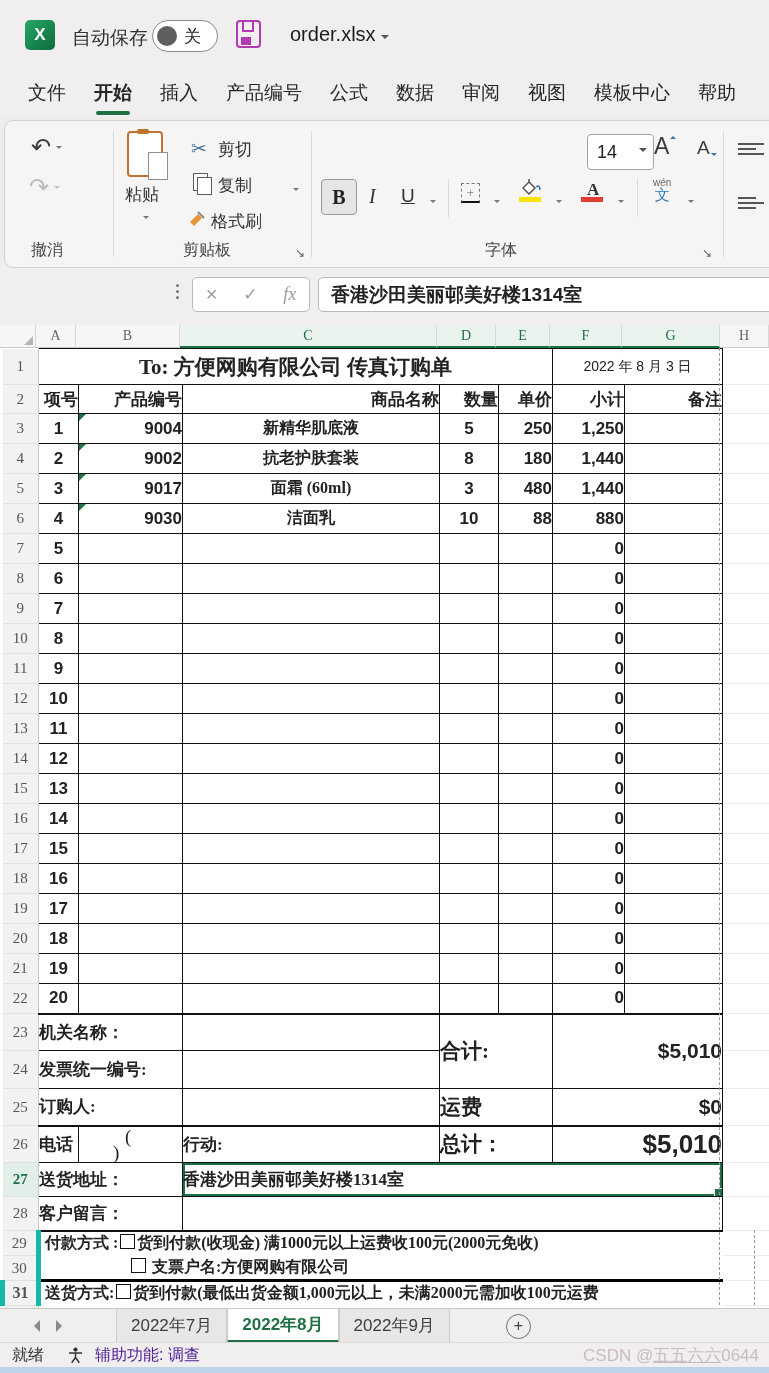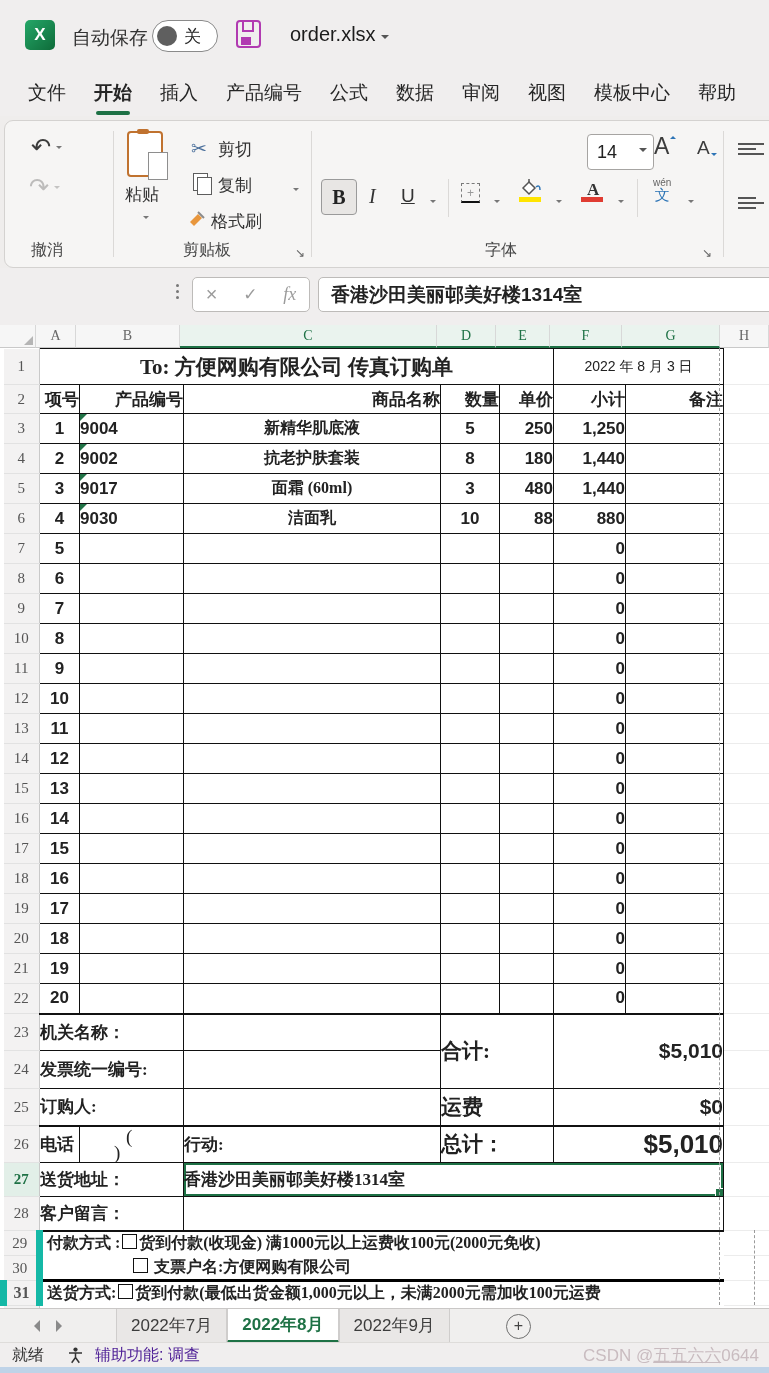--- a/index.html
+++ b/index.html
@@ -88,33 +88,33 @@
   td.rn.selrow{background:#e2efe8;color:#1e7145;font-weight:bold}
   td.hcell{border-bottom:1px solid #ececec}
   td.b{border:1px solid #111}
   .bt2{border-top-width:2px !important}
   .bb2{border-bottom-width:2.5px !important}
   .bb3{border-bottom:3px solid #000 !important}
   td.title-cell{font-weight:bold;font-size:21px;text-align:center;font-family:"Liberation Serif",serif}
   td.date-cell{font-weight:normal;font-size:14px;text-align:center}
   td.th{font-weight:bold;font-size:17px;text-align:right;font-family:"Liberation Serif",serif}
   td.no,td.qty{font-size:17px;font-weight:600;text-align:center}
-  td.code{font-size:17px;font-weight:600;text-align:left;position:relative}
+  td.code{font-size:17px;font-weight:600;text-align:right;position:relative}
   td.code.gt:before{content:"";position:absolute;left:0;top:0;width:0;height:0;
         border-top:7px solid #217346;border-right:7px solid transparent}
   td.name{font-size:16px;font-weight:600;text-align:center;font-family:"Liberation Serif",serif}
   td.price,td.sub{font-size:17px;font-weight:600;text-align:right;padding-right:4px}
   td.lab{font-weight:bold;font-size:17px;font-family:"Liberation Serif",serif;padding-left:4px}
   td.sum-lab{font-weight:bold;font-size:21px;font-family:"Liberation Serif",serif;padding-left:9px}
   td.sum-val{font-weight:bold;font-size:21px;text-align:right;padding-right:6px}
   td.grand-val{font-weight:bold;font-size:26px;text-align:right;padding-right:6px}
   td.addr{font-weight:bold;font-size:17px;font-family:"Liberation Serif",serif;padding-left:7px;position:relative}
   td.sel{box-shadow:inset 0 0 0 2px #1e7145}
   .handle{position:absolute;right:-1px;bottom:-1px;width:7px;height:7px;background:#1e7145;border:1px solid #fff}
-  td.notes{font-weight:bold;font-size:16px;font-family:"Liberation Serif",serif;border-left:7px solid #14b8a6}
+  td.notes{font-weight:bold;font-size:16px;font-family:"Liberation Serif",serif;border-left:5px solid #14b8a6}
   td.notes .inner{padding-left:4px}
   .chk{display:inline-block;width:13px;height:13px;border:1.5px solid #111;vertical-align:-1px;margin:0 2px}
   .parens{font-family:"Liberation Serif",serif;font-size:19px;line-height:16px;padding-top:2px}
   .dash-line{border-left:1px dashed #9a9a9a;width:0;z-index:4}
   
   .tabbar{left:0;top:1308px;width:769px;height:34px;background:#f0efee;border-top:1px solid #c9c7c6;z-index:10;display:flex;align-items:stretch}
   .navarrow{width:0;height:0;border:6px solid transparent;align-self:center}
   .nav-left{border-right-color:#8a8a8a;margin-left:28px}
   .nav-right{border-left-color:#8a8a8a;margin-left:16px}
   .sheettab{font-size:17px;color:#3c3c3c;background:#e9e7e6;border:1px solid #cfcdcc;border-top:none;

